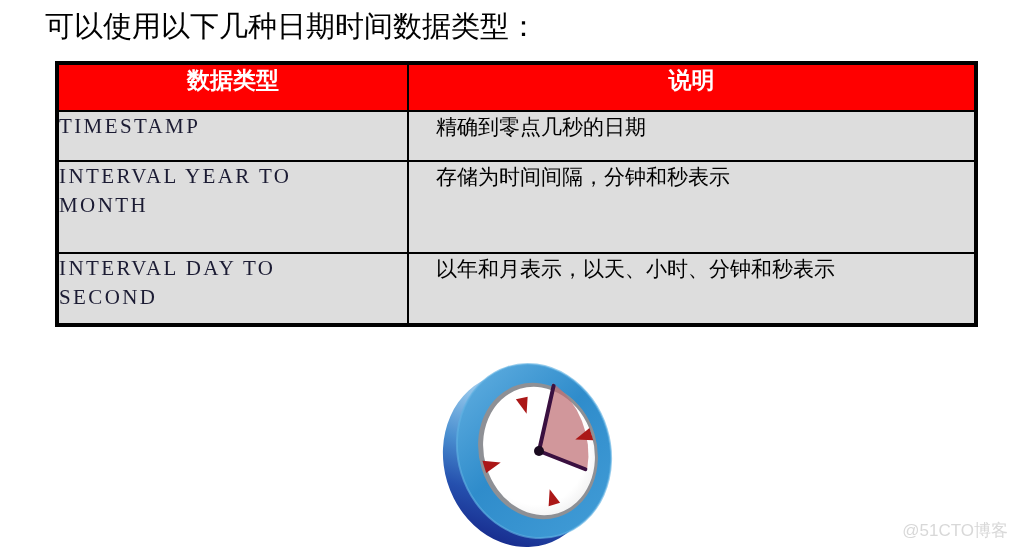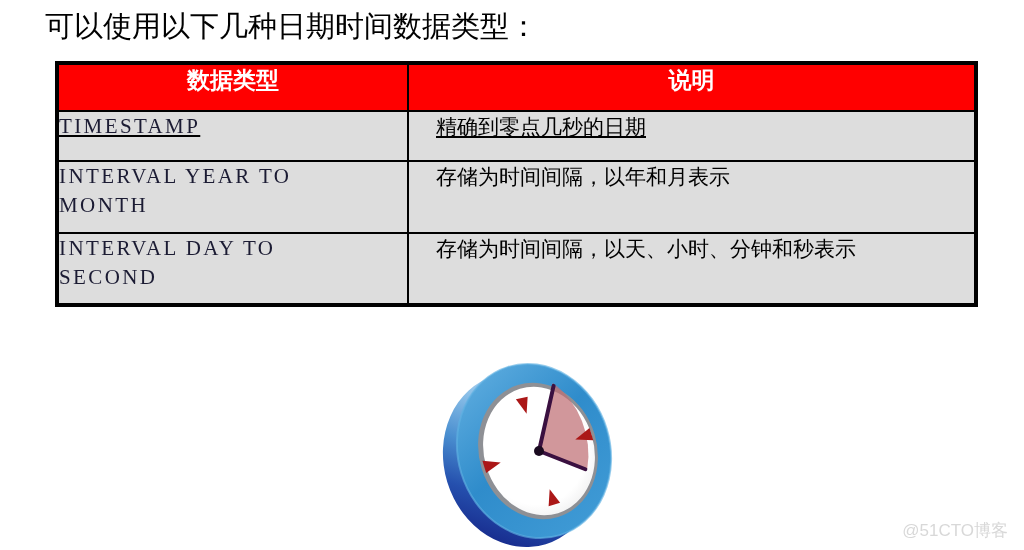--- a/index.html
+++ b/index.html
@@ -86,23 +86,23 @@
   }
   .desc-cell .desc-text {
     display: block;
     font-size: 21px;
     line-height: 29px;
     color: #000000;
     padding-left: 27px;
   }
 
   .row-1 .code-cell,
-  .row-1 .desc-cell { height: 50px; text-decoration: underline; }
+  .row-1 .desc-cell { height: 50px; }
   .row-2 .code-cell,
-  .row-2 .desc-cell { height: 72px; }
+  .row-2 .desc-cell { height: 92px; }
   .row-3 .code-cell,
   .row-3 .desc-cell { height: 72px; }
 
   
   .clock-figure {
     position: absolute;
     left: 420px;
     top: 352px;
     width: 230px;
     height: 198px;
@@ -154,30 +154,30 @@
       <td class="desc-cell">
         <span class="desc-text">精确到零点几秒的日期</span>
       </td>
     </tr>
     <tr class="row-2">
       <td class="code-cell">
         <span class="code-text">INTERVAL YEAR TO
 MONTH</span>
       </td>
       <td class="desc-cell">
-        <span class="desc-text">存储为时间间隔，以年和月表示</span>
+        <span class="desc-text">存储为时间间隔，分钟和秒表示</span>
       </td>
     </tr>
     <tr class="row-3">
       <td class="code-cell">
         <span class="code-text">INTERVAL DAY TO
 SECOND</span>
       </td>
       <td class="desc-cell">
-        <span class="desc-text">存储为时间间隔，以天、小时、分钟和秒表示</span>
+        <span class="desc-text">以年和月表示，以天、小时、分钟和秒表示</span>
       </td>
     </tr>
   </tbody>
 </table>
 
 <div class="clock-figure">
   <svg viewBox="0 0 230 198" xmlns="http://www.w3.org/2000/svg">
     <defs>
       <linearGradient id="rimGrad" x1="0.72" y1="0.05" x2="0.18" y2="0.92">
         <stop offset="0%" stop-color="#b9d8f2"></stop>

